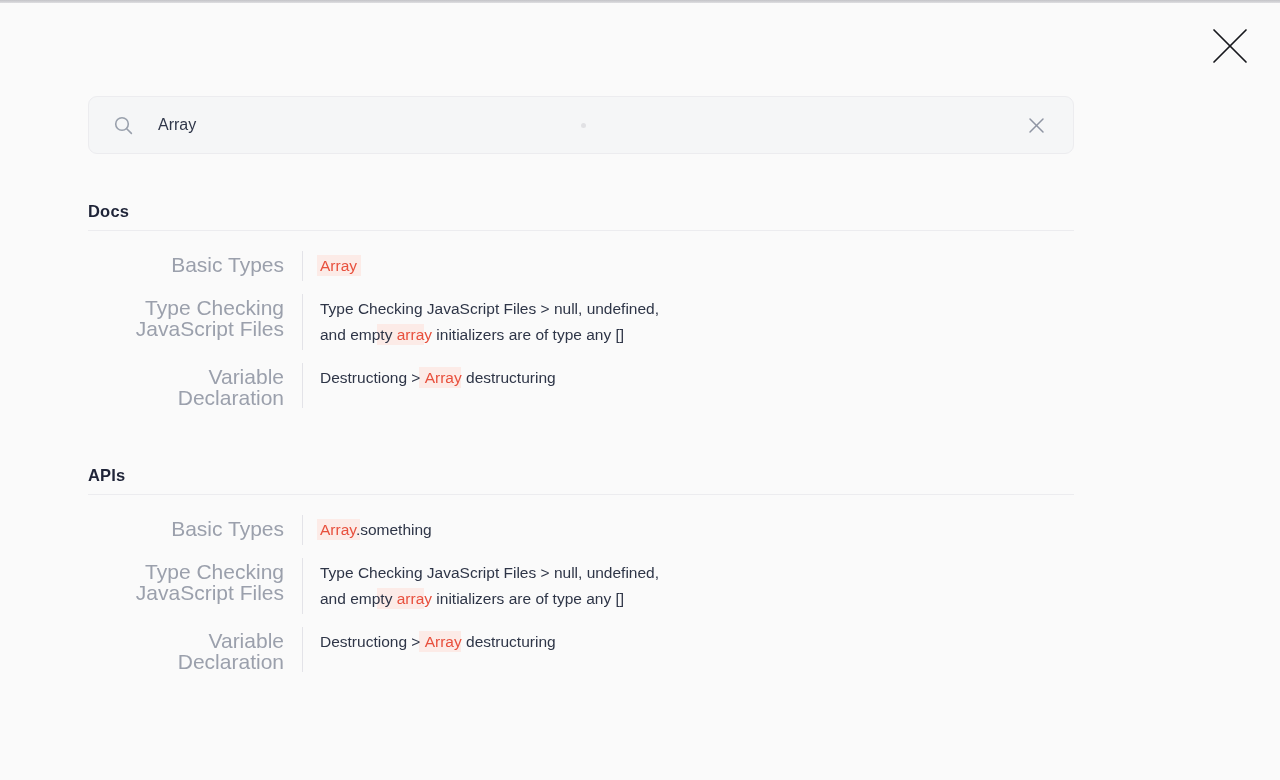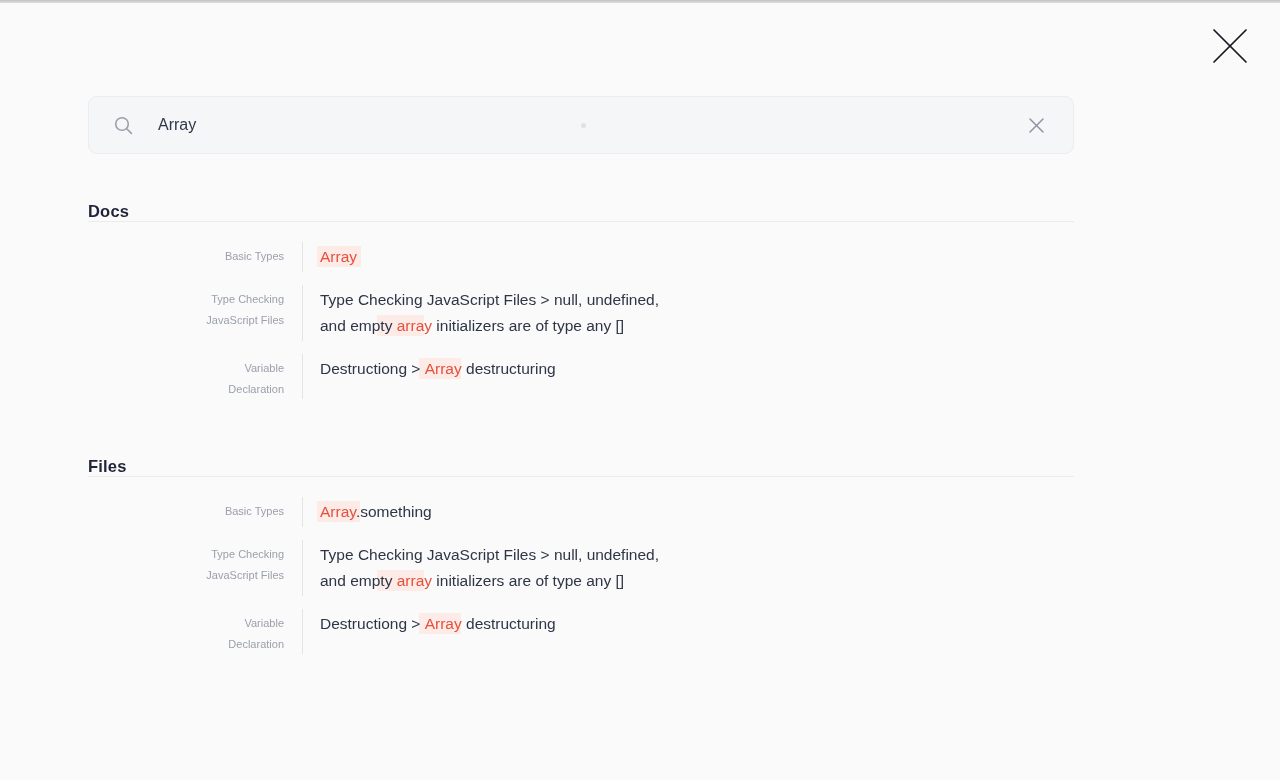--- a/index.html
+++ b/index.html
@@ -47,30 +47,31 @@
   }
   .clear-btn {
     flex: 0 0 auto;
     background: none; border: none; padding: 4px;
     cursor: pointer; display: flex; align-items: center; justify-content: center;
   }
   .section { margin-top: 48px; }
   .section + .section { margin-top: 58px; }
   .section-title {
     font-size: 16.5px; font-weight: 700; color: #1f2438;
+    padding-bottom: 9px;
     border-bottom: 1px solid #ececef;
     letter-spacing: .2px;
   }
   .rows { margin-top: 20px; }
   .row { display: flex; align-items: stretch; margin-bottom: 13px; }
   .row-label {
     width: 196px; flex: 0 0 196px;
     text-align: right;
     color: #9ba0ac;
-    font-size: 11px; line-height: 20.5px;
+    font-size: 21px; line-height: 20.5px;
     padding-top: 4px;
   }
   .row-content {
     margin-left: 18px;
     border-left: 1px solid #e3e3e8;
     padding: 2px 0 2px 17px;
     color: #2e3547;
     font-size: 15.5px; line-height: 26px;
   }
   .hl { position: relative; color: #e8503d; }
@@ -145,21 +146,21 @@
               <div>Variable</div>
               <div>Declaration</div>
             </div>
             <div class="row-content">
               <div><span>Destructiong &gt; </span><span class="hl hl-left">Array</span><span> destructuring</span></div>
             </div>
           </div>
         </div>
       </div>
       <div class="section">
-        <div class="section-title">Files</div>
+        <div class="section-title">APIs</div>
         <div class="rows">
           <div class="row">
             <div class="row-label">
               <div>Basic Types</div>
             </div>
             <div class="row-content">
               <div><span class="hl hl-pad">Array</span><span>.something</span></div>
             </div>
           </div>
           <div class="row">

